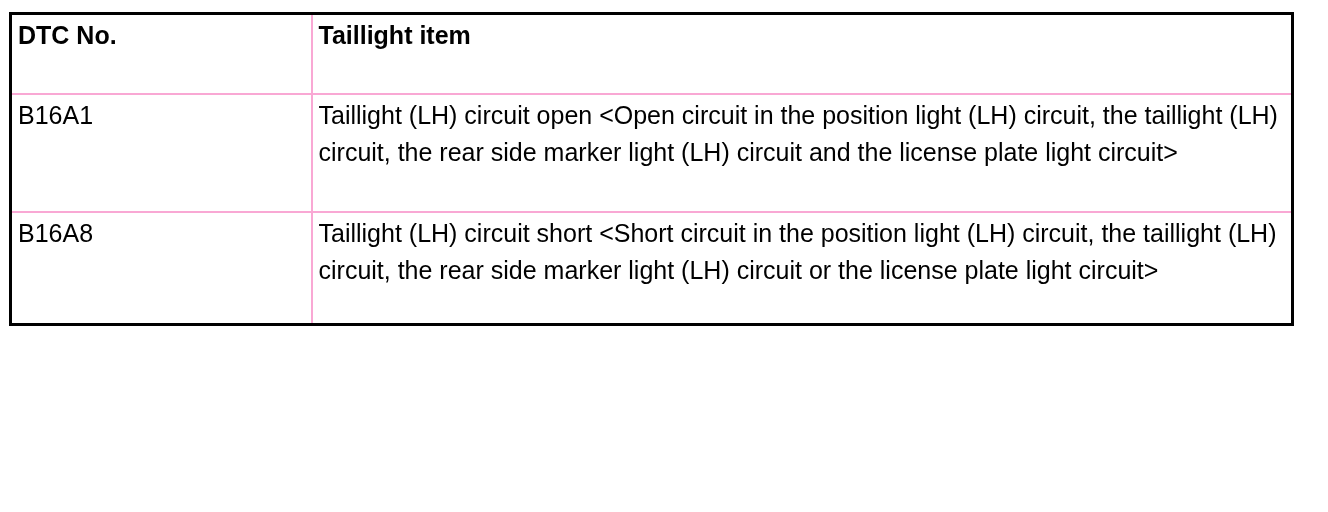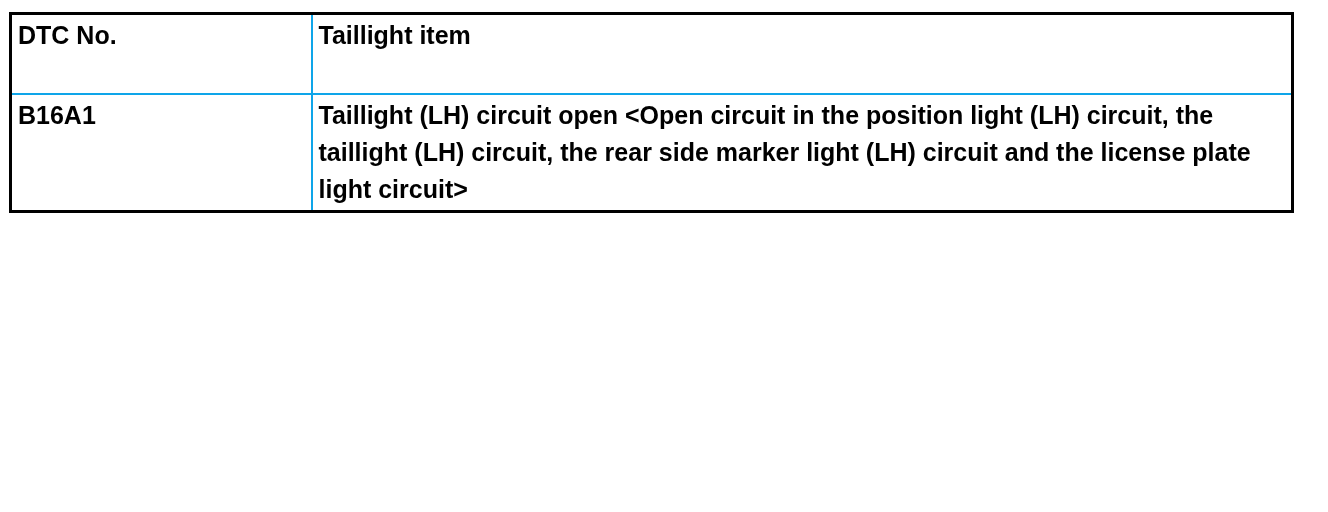--- a/index.html
+++ b/index.html
@@ -25,34 +25,34 @@
     table-layout: fixed;
     font-family: "Liberation Sans", sans-serif;
     font-size: 25px;
     line-height: 37px;
     color: #000000;
     background: #ffffff;
     border: 3px solid #000000;
   }
   table.dtc-table th,
   table.dtc-table td {
-    border: 2px solid #0ea5e9;
+    border: 2px solid #f9a8d4;
     vertical-align: top;
     text-align: left;
     padding: 2px 6px 2px 6px;
     overflow: hidden;
     word-wrap: break-word;
   }
   table.dtc-table th {
     font-weight: bold;
   }
   tr.row-header  { height: 80px; }
   tr.row-2line-a { height: 84px; }
   tr.row-2line-b { height: 85px; }
-  tr.row-3line-a { height: 118px; font-weight: bold; }
+  tr.row-3line-a { height: 118px; }
   tr.row-3line-b { height: 113px; }
 </style>
 </head>
 <body>
 
 <div class="page">
   <table class="dtc-table">
     <colgroup>
       <col style="width:301px">
       <col style="width:981px">
@@ -61,15 +61,19 @@
       <tr class="row-header">
         <th>DTC No.</th>
         <th>Taillight item</th>
       </tr>
     </thead>
     <tbody>
       <tr class="row-3line-a">
         <td>B16A1</td>
         <td>Taillight (LH) circuit open &lt;Open circuit in the position light (LH) circuit, the taillight (LH) circuit, the rear side marker light (LH) circuit and the license plate light circuit&gt;</td>
       </tr>
+      <tr class="row-3line-b">
+        <td>B16A8</td>
+        <td>Taillight (LH) circuit short &lt;Short circuit in the position light (LH) circuit, the taillight (LH) circuit, the rear side marker light (LH) circuit or the license plate light circuit&gt;</td>
+      </tr>
     </tbody>
   </table>
 </div>
 
 </body></html>

